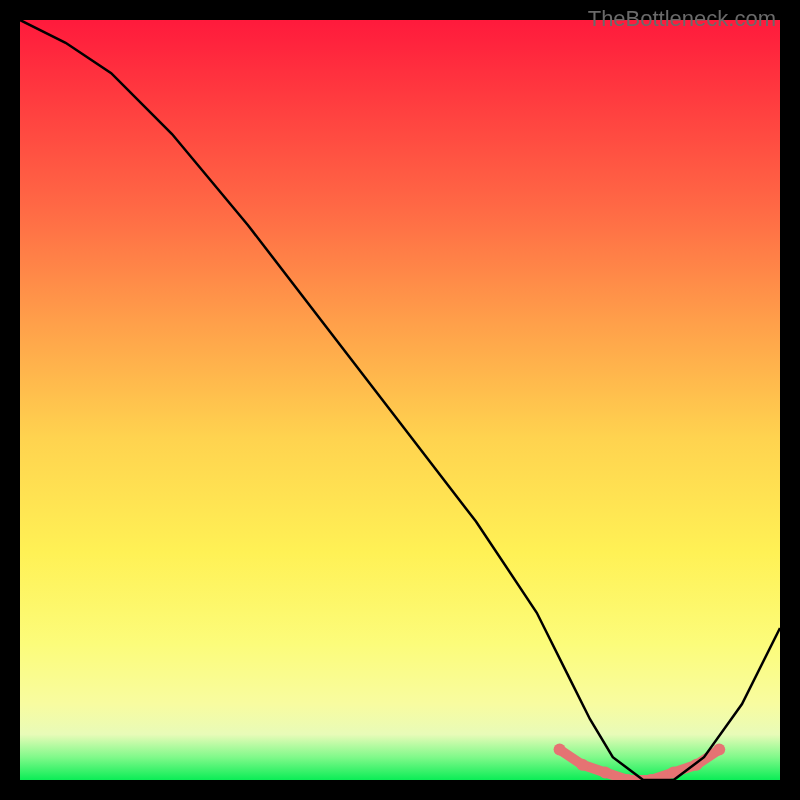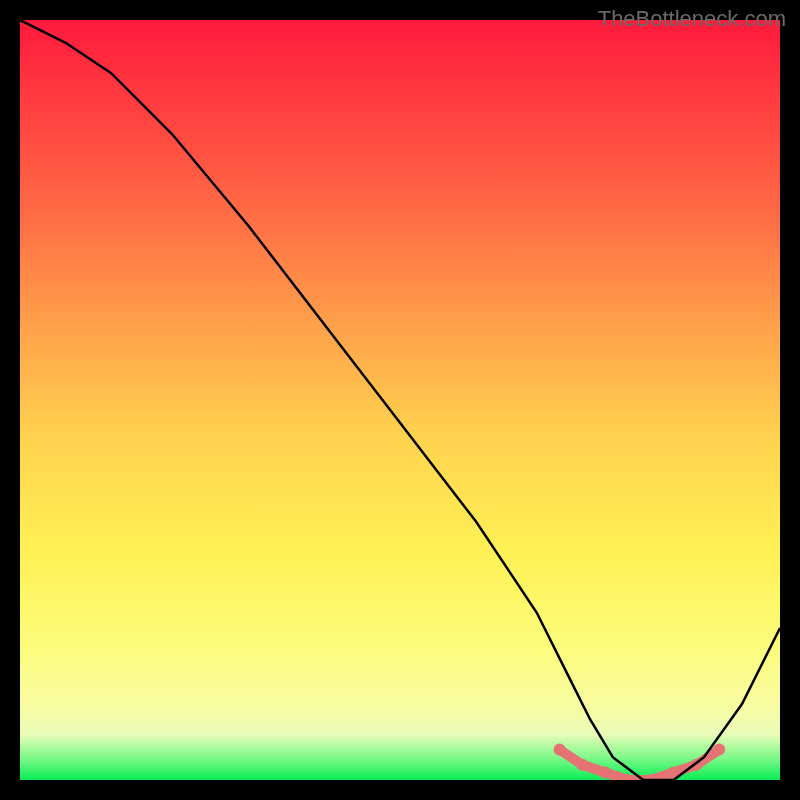--- a/index.html
+++ b/index.html
@@ -7,21 +7,21 @@
     padding: 0;
     width: 800px;
     height: 800px;
     background: #000;
     position: relative;
     font-family: Arial, sans-serif;
   }
   .watermark {
     position: absolute;
     top: 6px;
-    right: 14px;
+    right: 24px;
     color: #6a6a6a;
     font-size: 22px;
     font-weight: 500;
     z-index: 10;
   }
   .plot-area {
     position: absolute;
     left: 20px;
     top: 20px;
     width: 760px;

